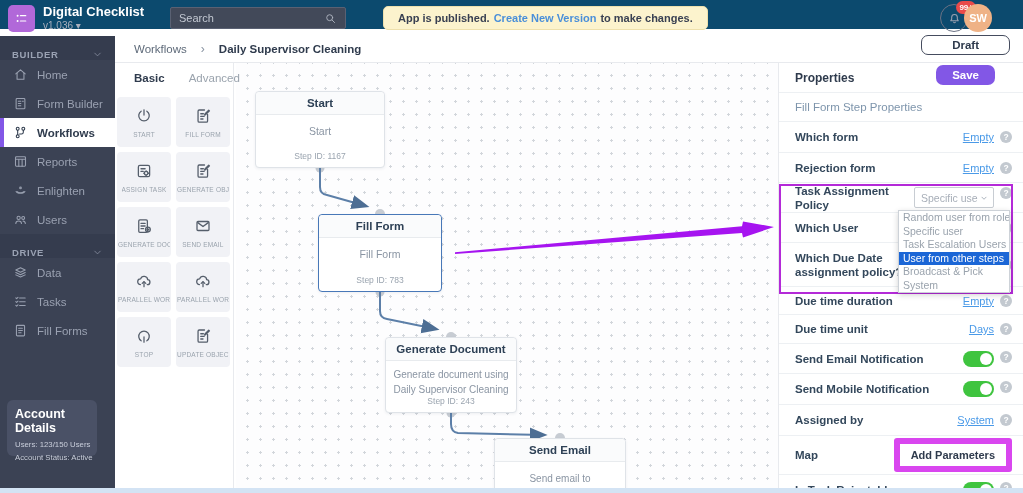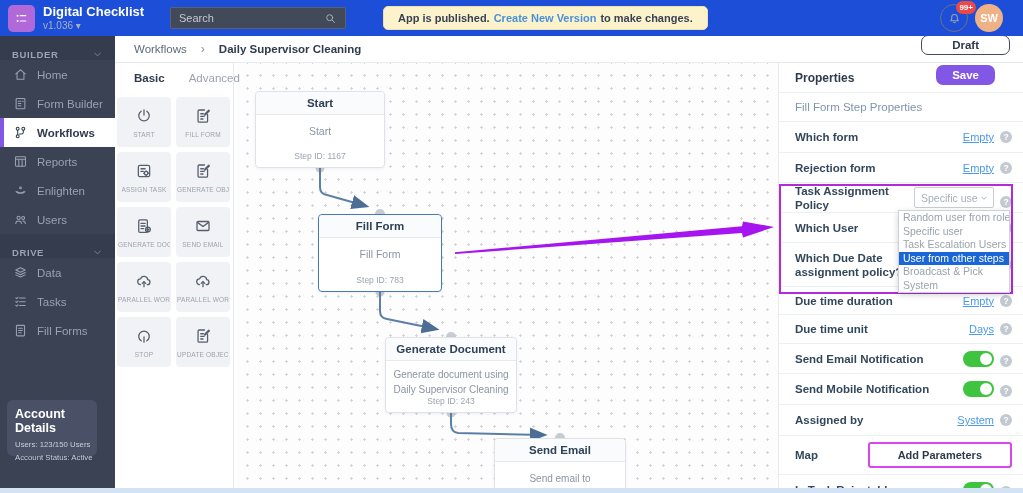--- a/index.html
+++ b/index.html
@@ -2,33 +2,33 @@
 <html><head>
 <meta charset="utf-8">
 <style>
   * { box-sizing: border-box; margin: 0; padding: 0; }
   html,body { width:1023px; height:493px; }
   body {
     position:relative; overflow:hidden; background:#fff;
     font-family:"Liberation Sans", sans-serif;
   }
   
-  .topbar{position:absolute;left:0;top:0;width:1023px;height:36px;background:#1d4ed8;z-index:20;}
+  .topbar{position:absolute;left:0;top:0;width:1023px;height:29px;background:#0c4a6e;z-index:20;}
   .logo{position:absolute;left:8px;top:5px;width:27px;height:27px;border-radius:5px;background:#b168d9;display:flex;align-items:center;justify-content:center;color:#fff;}
   .logo .ic{width:17px;height:17px;}
   .app-title{position:absolute;left:43px;top:4px;font-size:13px;font-weight:bold;color:#fff;white-space:nowrap;}
   .app-version{position:absolute;left:43px;top:20px;font-size:10px;color:#a9afbd;}
   .searchbox{position:absolute;left:170px;top:7px;width:176px;height:22px;background:#424959;border:1px solid #5a6173;border-radius:2px;display:flex;align-items:center;justify-content:space-between;padding:0 8px;color:#c3c8d2;font-size:11px;}
   .searchbox .ic{width:13px;height:13px;color:#aeb4c0;}
   .banner{position:absolute;left:383px;top:6px;height:24px;background:#fcf3cd;border:1px solid #eee0ac;border-radius:5px;display:flex;align-items:center;padding:0 14px;font-size:11px;font-weight:bold;color:#3a4152;white-space:nowrap;}
   .banner a{color:#4a8fd9;margin:0 4px;text-decoration:none;cursor:pointer;}
   .bell-wrap{position:absolute;right:55px;top:4px;width:28px;height:28px;border:1px solid #6b7284;border-radius:50%;color:#9aa1b0;display:flex;align-items:center;justify-content:center;}
   .bell-wrap .ic{width:15px;height:15px;}
   .badge{position:absolute;right:47px;top:1px;min-width:18px;height:13px;background:#e84a4a;border-radius:7px;color:#fff;font-size:8px;font-weight:bold;display:flex;align-items:center;justify-content:center;padding:0 3px;}
-  .avatar{position:absolute;right:20px;top:4px;width:28px;height:28px;border-radius:50%;background:#efb286;color:#fff;font-size:11px;font-weight:bold;display:flex;align-items:center;justify-content:center;}
+  .avatar{position:absolute;right:31px;top:4px;width:28px;height:28px;border-radius:50%;background:#efb286;color:#fff;font-size:11px;font-weight:bold;display:flex;align-items:center;justify-content:center;}
   
   .sidebar{position:absolute;left:0;top:36px;width:115px;height:457px;background:#3b4254;z-index:10;}
   .side-item{height:29px;display:flex;align-items:center;gap:9px;padding-left:13px;color:#9aa1b1;font-size:11.5px;cursor:pointer;white-space:nowrap;}
   .side-item .ic{width:15px;height:15px;flex:0 0 15px;}
   .side-item.myapps{height:36px;font-weight:bold;font-size:11px;color:#c8cdd7;letter-spacing:.4px;}
   .side-item.active{background:#fff;color:#2f3b4d;font-weight:bold;border-left:4px solid #8257e6;padding-left:9px;}
   .side-section{height:24px;background:#353c4e;display:flex;align-items:flex-end;justify-content:space-between;padding:0 12px;color:#9aa2b3;font-size:9.5px;font-weight:bold;letter-spacing:.6px;cursor:pointer;}
   .side-section .ic{width:11px;height:11px;color:#8b92a3;}
   .account-card{position:absolute;left:7px;top:364px;width:90px;height:56px;background:#4a5166;border-radius:6px;padding:7px 8px;color:#fff;}
   .account-card .ac-title{font-size:12.5px;font-weight:bold;margin-bottom:5px;}
@@ -59,29 +59,29 @@
   .node.selected{border:1.5px solid #4878b8;}
   .node-head{height:23px;line-height:22px;text-align:center;font-size:11.5px;font-weight:bold;color:#2e4156;background:#fafbfc;border-bottom:1px solid #e8ebee;border-radius:4px 4px 0 0;}
   .node-body{text-align:center;font-size:10.5px;color:#8a95a3;margin-top:9px;line-height:15px;padding:0 4px;}
   .node-step{position:absolute;bottom:6px;left:0;width:100%;text-align:center;font-size:8.5px;color:#9aa4af;}
   
   .rpanel{position:absolute;left:778px;top:63px;width:245px;height:430px;background:#fff;border-left:1px solid #e8eaee;z-index:8;}
   .prow{display:flex;align-items:center;justify-content:space-between;padding:0 11px 0 16px;border-bottom:1px solid #edf0f3;}
   .ptitle{font-size:12px;font-weight:bold;color:#2f3b4d;}
   .psubtitle{font-size:11.5px;color:#7e95ac;}
   .plabel{font-size:11.5px;font-weight:bold;color:#33475b;line-height:14px;}
-  .pright{display:flex;align-items:flex-end;gap:6px;}
+  .pright{display:flex;align-items:flex-start;gap:6px;}
   .plink{font-size:11px;color:#4a9ae8;text-decoration:underline;cursor:pointer;}
   .help{width:12px;height:12px;border-radius:50%;background:#c3c9d0;color:#fff;font-size:8.5px;font-weight:bold;display:flex;align-items:center;justify-content:center;flex:0 0 12px;cursor:pointer;}
   .toggle{width:31px;height:16px;border-radius:9px;background:#3fc43f;position:relative;cursor:pointer;}
   .knob{position:absolute;right:2px;top:2px;width:12px;height:12px;border-radius:50%;background:#fff;}
   .selectbox{width:80px;height:21px;border:1px solid #c8cdd3;border-radius:2px;display:flex;align-items:center;justify-content:space-between;padding:0 4px 0 6px;color:#a7aeb8;font-size:10.5px;cursor:pointer;background:#fff;}
   .selectbox .sel-text{white-space:nowrap;overflow:hidden;max-width:57px;}
   .selectbox .ic{width:10px;height:10px;color:#8a95a3;flex:0 0 10px;}
-  .addparams{border:2px solid #d946ef;border-radius:3px;background:#fff;font-size:11px;font-weight:bold;color:#2f3b4d;padding:5px 28px;cursor:pointer;white-space:nowrap;}
+  .addparams{border:6px solid #d946ef;border-radius:3px;background:#fff;font-size:11px;font-weight:bold;color:#2f3b4d;padding:5px 11px;cursor:pointer;white-space:nowrap;}
   .purple-box{position:absolute;left:0;top:121px;width:234px;height:110px;border:2px solid #b42ad8;pointer-events:none;z-index:5;}
   .dropdown{position:absolute;left:119px;top:147px;width:112px;background:#fff;border:1px solid #cdd2d8;box-shadow:0 2px 6px rgba(0,0,0,.18);z-index:6;}
   .dd-item{height:13.5px;line-height:13.5px;padding-left:4px;font-size:10.5px;color:#9aa3ad;white-space:nowrap;overflow:hidden;cursor:pointer;}
   .dd-item.hl{background:#1b66d6;color:#fff;}
   .bottom-scroll{position:absolute;left:0;bottom:0;width:1023px;height:5px;background:#d3e3f4;z-index:30;}
   .ic svg{width:100%;height:100%;display:block;}
   .ic{display:inline-block;}
 </style>
 </head>
 <body>

